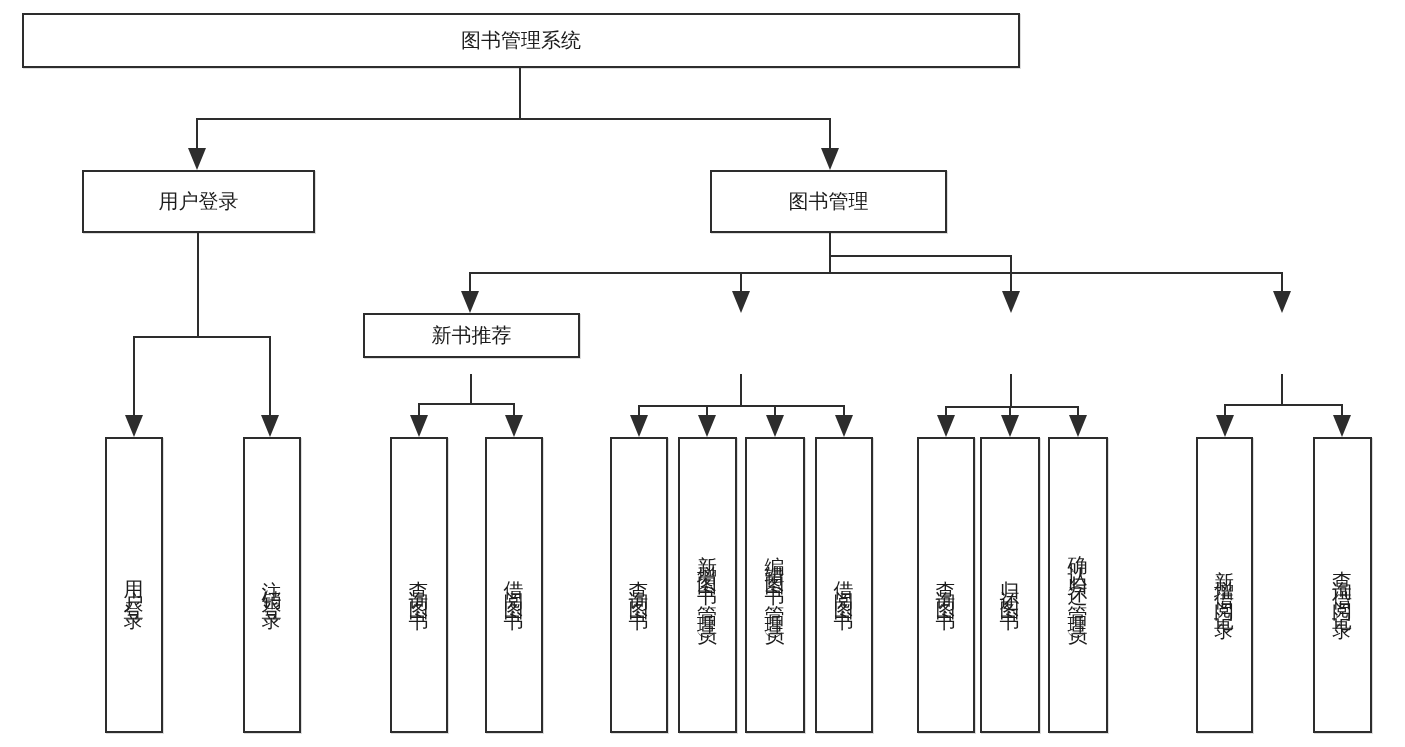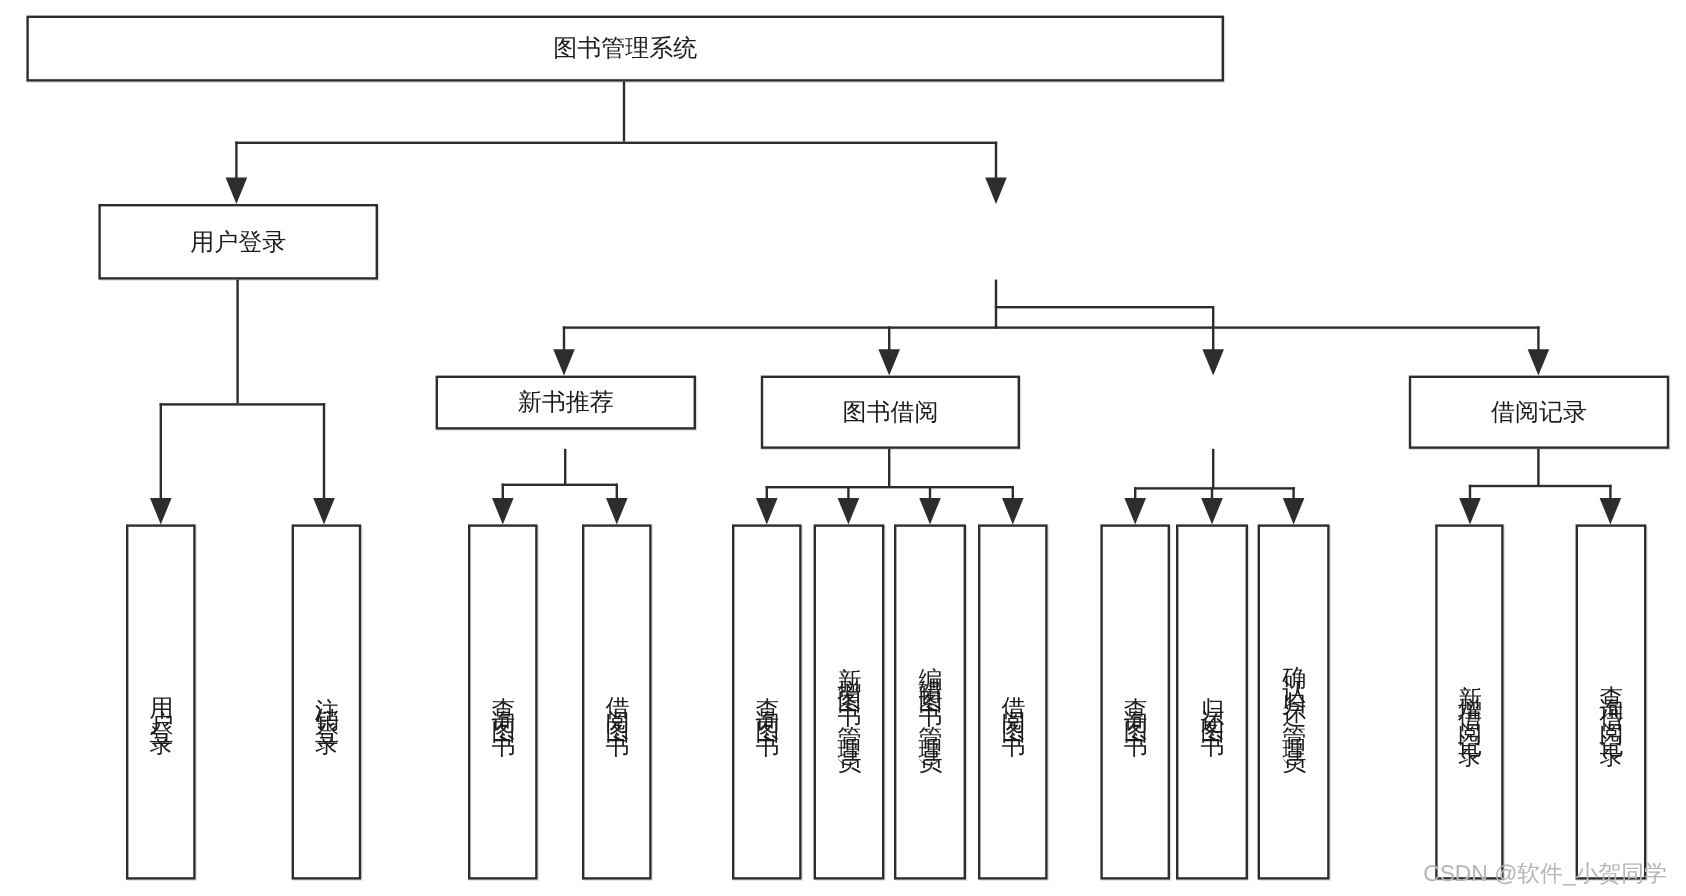--- a/index.html
+++ b/index.html
@@ -57,33 +57,30 @@
 <div id="stage">
 
   <div class="box" style="left:22px;top:13px;width:998px;height:55px;">
     <span>图书管理系统</span>
   </div>
 
   <div class="box" style="left:82px;top:170px;width:233px;height:63px;">
     <span>用户登录</span>
   </div>
 
+  <div class="box" style="left:710px;top:170px;width:237px;height:63px;">
+    <span>图书管理</span>
+  </div>
 
   <div class="box" style="left:363px;top:313px;width:217px;height:45px;">
     <span>新书推荐</span>
   </div>
 
-  <div class="box" style="left:634px;top:313px;width:216px;height:61px;">
-    <span>图书借阅</span>
-  </div>
 
 
-  <div class="box" style="left:1174px;top:313px;width:217px;height:61px;">
-    <span>借阅记录</span>
-  </div>
 
   <div class="box leaf" style="left:105px;top:437px;width:58px;height:296px;">
     <span>用户登录</span>
   </div>
   <div class="box leaf" style="left:243px;top:437px;width:58px;height:296px;">
     <span>注销登录</span>
   </div>
   <div class="box leaf" style="left:390px;top:437px;width:58px;height:296px;">
     <span>查询图书</span>
   </div>
@@ -171,15 +168,14 @@
   <div class="vline" style="left:1077px;top:406px;height:12px;"></div>
   <div class="arrow" style="left:1069px;top:415px;"></div>
 
   <div class="vline" style="left:1281px;top:374px;height:31px;"></div>
   <div class="hline" style="left:1224px;top:404px;width:119px;"></div>
   <div class="vline" style="left:1224px;top:404px;height:14px;"></div>
   <div class="arrow" style="left:1216px;top:415px;"></div>
   <div class="vline" style="left:1341px;top:404px;height:14px;"></div>
   <div class="arrow" style="left:1333px;top:415px;"></div>
 
-  <div class="watermark">CSDN @软件_小贺同学</div>
 
 </div>
 
 </body></html>

